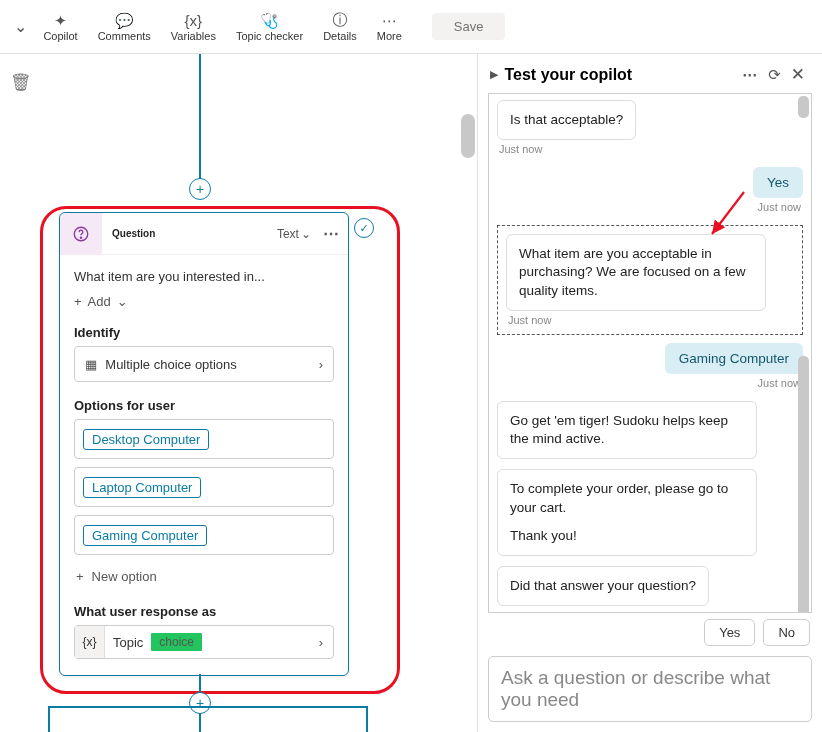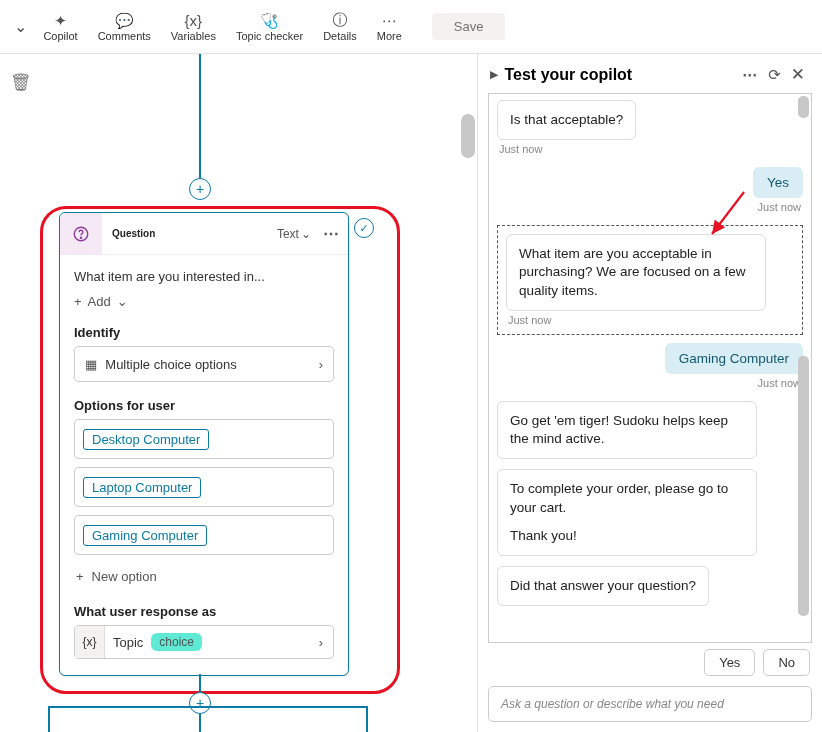--- a/index.html
+++ b/index.html
@@ -45,21 +45,21 @@
 .sect-label { font-weight:600; margin-bottom:6px; color:#222;}
 .identify-row { border:1px solid #ccc; border-radius:4px; height:36px; display:flex; align-items:center; padding:0 10px; cursor:pointer; margin-bottom:16px;}
 .identify-row .grid-ic { margin-right:8px; color:#555;}
 .identify-row .chev { margin-left:auto; color:#555;}
 .opt-box { border:1px solid #ccc; border-radius:4px; height:40px; display:flex; align-items:center; padding:0 8px; margin-bottom:8px;}
 .opt-chip { border:1px solid #0b7ba3; color:#0b7ba3; padding:2px 8px; border-radius:3px; font-size:13px;}
 .new-opt { color:#555; display:flex; align-items:center; gap:8px; padding:6px 2px; cursor:pointer; margin-bottom:14px;}
 .var-row { border:1px solid #ccc; border-radius:4px; height:34px; display:flex; align-items:center; cursor:pointer;}
 .var-ic { background:#f3f2f1; height:100%; width:30px; display:flex; align-items:center; justify-content:center; font-size:12px; border-right:1px solid #ddd;}
 .var-name { padding:0 8px; font-size:13px; }
-.var-type { background:#5eead4; padding:2px 8px; font-size:12px; color:#555; border-radius:6px;}
+.var-type { background:#22c55e; padding:2px 8px; font-size:12px; color:#555; border-radius:1px;}
 .var-chev { margin-left:auto; padding-right:10px; color:#555;}
 
 .canvas-scroll { position:absolute; right:2px; top:60px; width:14px; height:44px; background:#c8c8c8; border-radius:7px;}
 
 
 .tp-header { display:flex; align-items:center; padding:4px 2px 8px 2px;}
 .tp-caret { color:#555; font-size:11px; margin-right:6px; cursor:pointer;}
 .tp-title { font-weight:600; font-size:16px; flex:1;}
 .tp-tool { color:#555; cursor:pointer; padding:0 5px; font-size:15px;}
 .tp-more { font-weight:bold; letter-spacing:1px;}
@@ -74,21 +74,21 @@
 .user-row { display:flex; flex-direction:column; align-items:flex-end; margin-bottom:2px;}
 .user-bubble { background:#d9edf4; border:none; color:#12586f; padding:8px 14px; border-radius:6px; font-size:13.5px;}
 .ts { font-size:11px; color:#888; margin:3px 2px 10px 2px;}
 .dashed-box { border:1.5px dashed #555; padding:8px; margin-bottom:8px; position:relative;}
 .dashed-box .ts { margin-bottom:0;}
 .arrow { position:absolute; top:-40px; right:50px; color:#e81123; pointer-events:none;}
 .arrow svg { width:60px; height:60px;}
 
 .suggest-row { display:flex; gap:8px; justify-content:flex-end; padding:6px 2px;}
 .suggest-btn { border:1px solid #ccc; background:#fff; border-radius:5px; padding:5px 14px; font-size:13px; cursor:pointer; color:#333;}
-.ask-box { border:1px solid #ccc; border-radius:5px; padding:10px 12px; color:#888; font-size:12px; margin-top:4px;font-style:italic;}
+.ask-box { border:1px solid #ccc; border-radius:5px; padding:10px 12px; color:#888; font-size:19px; margin-top:4px;}
 </style>
 </head>
 <body>
 
 <div class="toolbar">
   <div class="toolbar-chevron">⌄</div>
   <div class="toolbar-item">
     <div class="ic">✦</div>
     <span>Copilot</span>
   </div>

